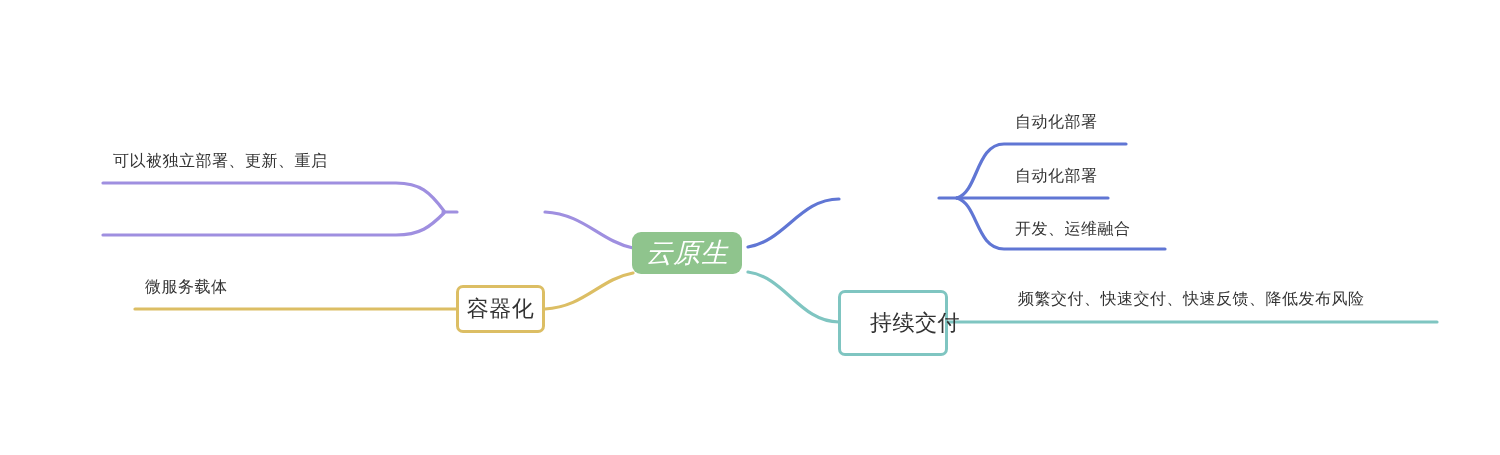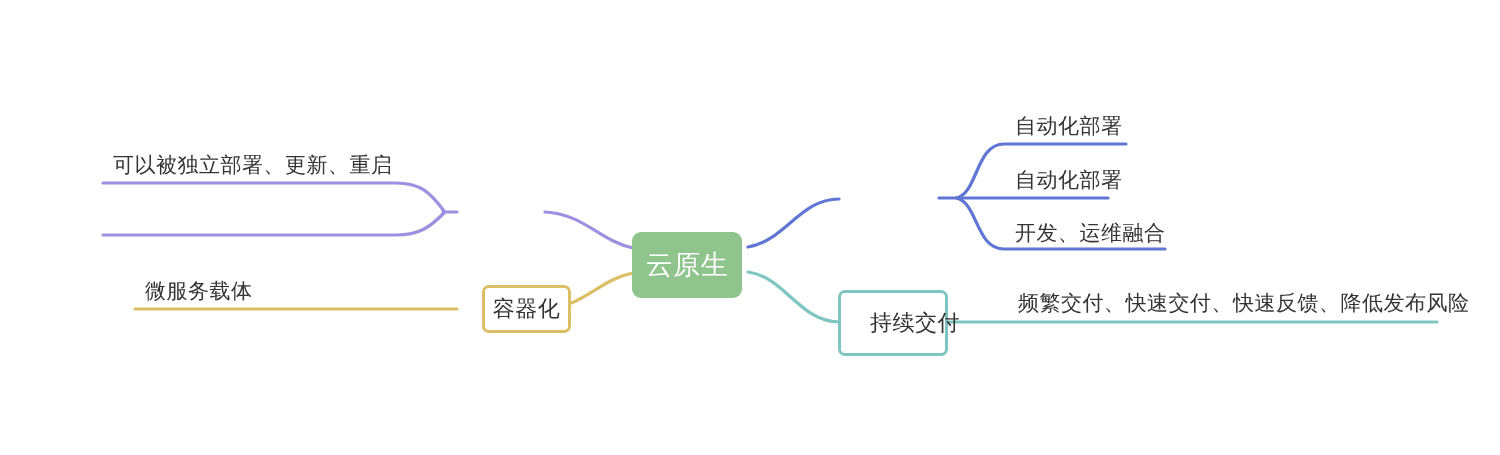--- a/index.html
+++ b/index.html
@@ -41,27 +41,27 @@
   }
   .node.root {
     background: #8FC48D;
     color: #ffffff;
     font-size: 27px;
     border-radius: 9px;
     border: none;
   }
   .node.branch { border-radius: 7px; border: 3px solid #999; }
   .node.branch.microservices    { border-color: #9F8FE0; }
-  .node.branch.containerization { border-color: #DCBE64; margin-left: 26px; }
+  .node.branch.containerization { border-color: #DCBE64; }
   .node.branch.devops           { border-color: #6076D4; }
   .node.branch.cd               { border-color: #7FC5C1; }
   .leaf-label {
     position: absolute;
     color: #333333;
-    font-size: 21px;
+    font-size: 16px;
     letter-spacing: 0.5px;
     white-space: nowrap;
     cursor: default;
   }
 </style>
 </head>
 <body>
 
 <div class="canvas">
 
@@ -78,21 +78,21 @@
     <path d="M 748 247 C 785 241 800 199 839 199" stroke="#6076D4"></path>
     <path d="M 939 198 H 957" stroke="#6076D4"></path>
     <path d="M 957 198 C 978 192 976 144 1004 144 H 1126" stroke="#6076D4"></path>
     <path d="M 957 198 H 1108" stroke="#6076D4"></path>
     <path d="M 957 198 C 978 204 976 249 1004 249 H 1165" stroke="#6076D4"></path>
 
     <path d="M 748 272 C 785 277 800 322 839 322" stroke="#7FC5C1"></path>
     <path d="M 948 322 H 1437" stroke="#7FC5C1"></path>
   </svg>
 
-  <div class="node root" style="left:632px; top:232px; width:110px; height:66px;">云原生</div>
+  <div class="node root" style="left:632px; top:232px; width:110px; height:42px;font-style:italic;">云原生</div>
 
 
   <div class="node branch containerization" style="left:456px; top:285px; width:89px; height:48px;">容器化</div>
 
 
   <div class="node branch cd" style="left:838px; top:290px; width:110px; height:66px;padding-left:44px;">持续交付</div>
 
   <div class="leaf-label" style="left:113px; top:151px;">可以被独立部署、更新、重启</div>
 
 

